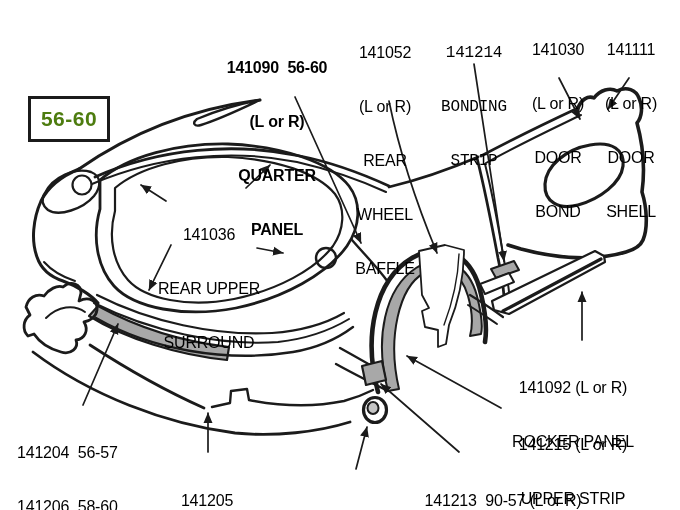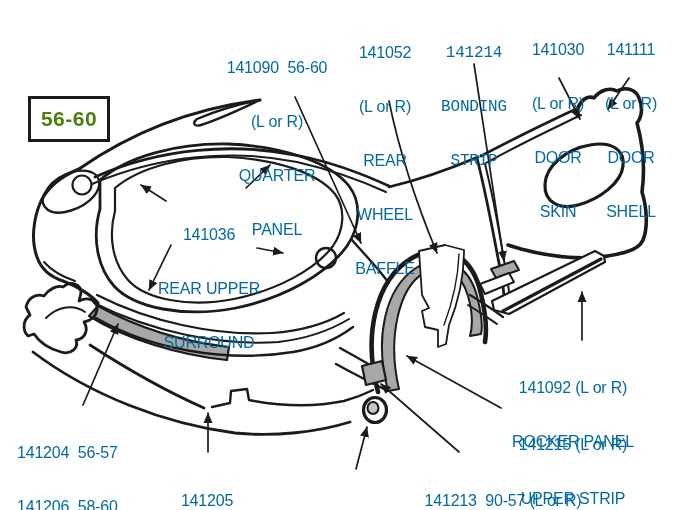--- a/index.html
+++ b/index.html
@@ -2,21 +2,21 @@
 <html><head>
 <meta charset="utf-8">
 <style>
   html,body { margin:0; padding:0; background:#ffffff; }
   .stage {
     position:relative; width:680px; height:510px; background:#ffffff;
     font-family:"Liberation Sans","DejaVu Sans",sans-serif; overflow:hidden;
   }
   .art { position:absolute; left:0; top:0; }
   .label {
-    position:absolute; color:#0369a1; font-size:16px; line-height:18px;
+    position:absolute; color:#000000; font-size:16px; line-height:18px;
     letter-spacing:-0.2px; text-align:center; transform:translateX(-50%);
     white-space:pre;
   }
   .label.left-align { transform:none; text-align:left; }
   .ln { white-space:pre; }
   .year-badge {
     position:absolute; left:28px; top:96px; width:76px; height:40px;
     border:3px solid #1b1b1b; display:flex; align-items:center; justify-content:center;
     font-size:21px; font-weight:bold; color:#4d7c0f; letter-spacing:0.5px;
   }
@@ -106,21 +106,21 @@
         <path marker-end="url(#ah)" d="M208,452 L208,413"></path>
         <path marker-end="url(#ah)" d="M83,405 L118,324"></path>
       </g>
     </g>
   </svg>
 
   <div class="year-badge">
     <span>56-60</span>
   </div>
 
-  <div class="label" style="left:277px; top:23px;">
+  <div class="label" style="left:277px; top:23px;font-weight:bold;">
     <div class="ln">141090  56-60</div>
     <div class="ln">(L or R)</div>
     <div class="ln">QUARTER</div>
     <div class="ln">PANEL</div>
   </div>
 
   <div class="label" style="left:385px; top:8px;">
     <div class="ln">141052</div>
     <div class="ln">(L or R)</div>
     <div class="ln">REAR</div>
@@ -131,21 +131,21 @@
   <div class="label" style="left:474px; top:8px;font-family:Liberation Mono, monospace;">
     <div class="ln">141214</div>
     <div class="ln">BONDING</div>
     <div class="ln">STRIP</div>
   </div>
 
   <div class="label" style="left:558px; top:5px;">
     <div class="ln">141030</div>
     <div class="ln">(L or R)</div>
     <div class="ln">DOOR</div>
-    <div class="ln">SKIN</div>
+    <div class="ln">BOND</div>
   </div>
 
   <div class="label" style="left:631px; top:5px;">
     <div class="ln">141111</div>
     <div class="ln">(L or R)</div>
     <div class="ln">DOOR</div>
     <div class="ln">SHELL</div>
   </div>
 
   <div class="label" style="left:209px; top:190px;">

